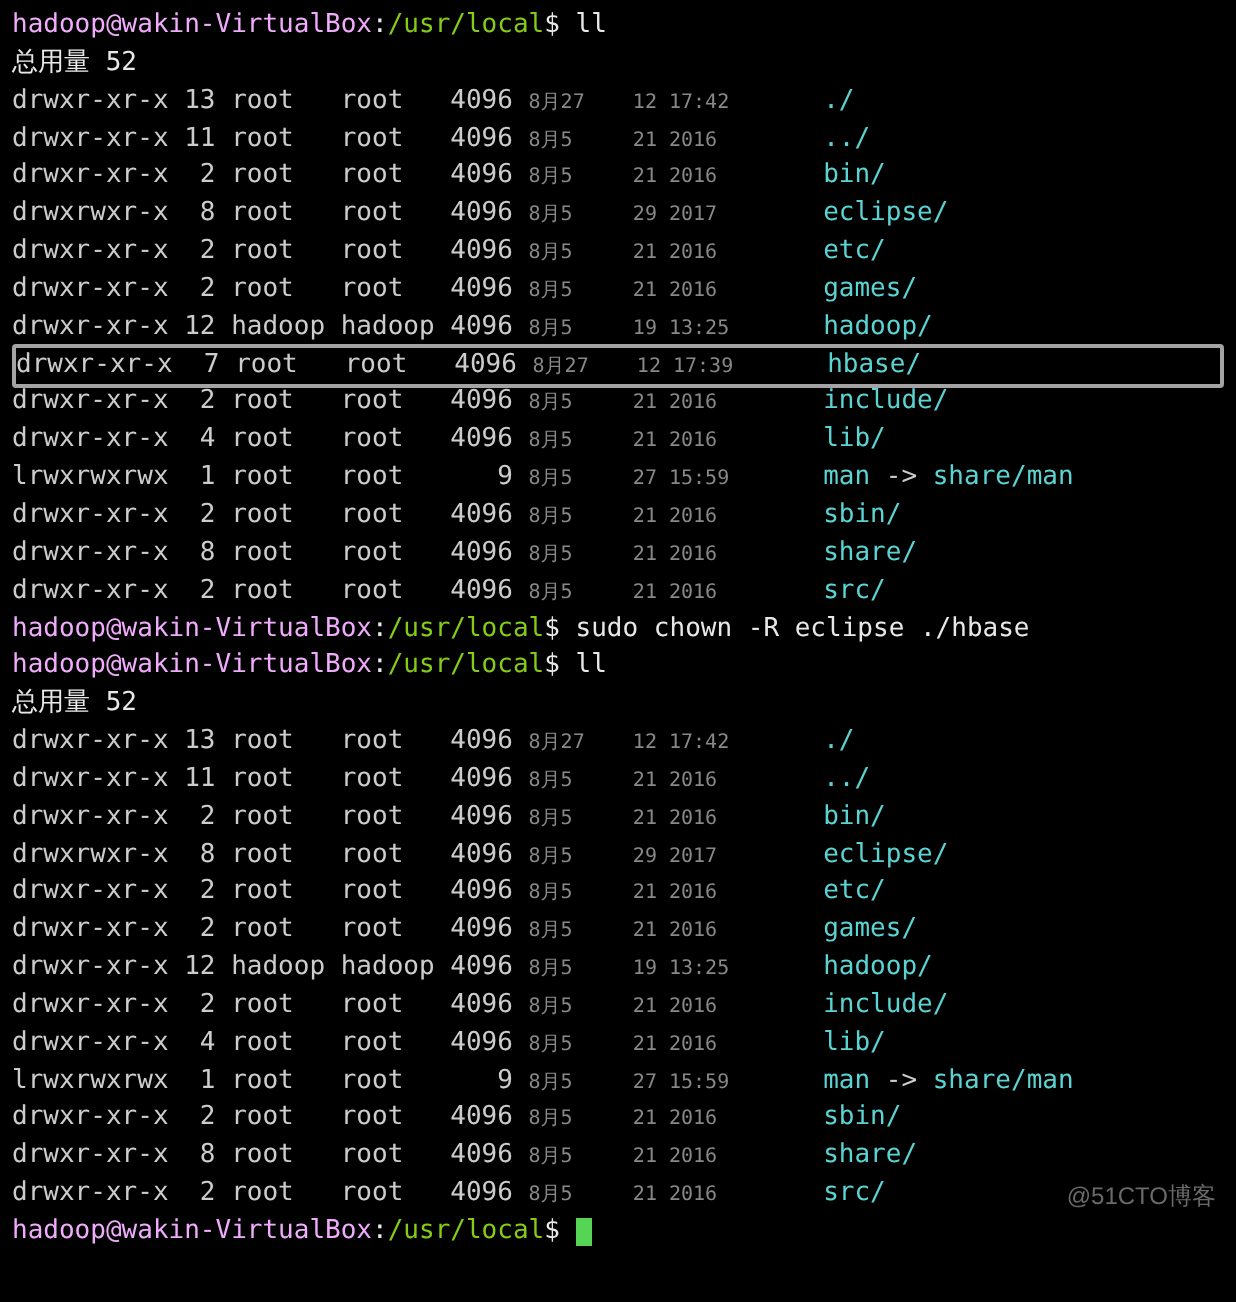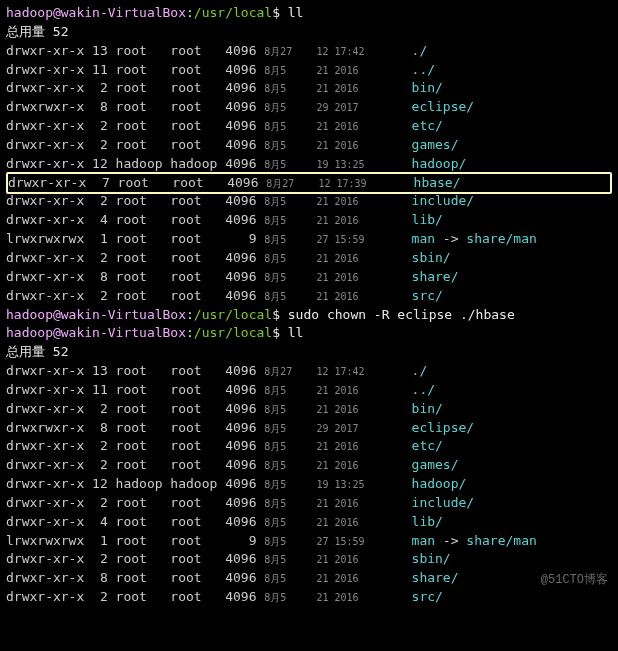--- a/index.html
+++ b/index.html
@@ -3,23 +3,23 @@
 <meta charset="utf-8">
 <style>
   html,body{margin:0;padding:0;background:#000;color:#ccc;font-family:'DejaVu Sans Mono','Courier New',monospace;font-size:13px;line-height:1.45;width:618px;height:651px;overflow:hidden}
   .term{padding:4px 6px;position:relative}
   .row{white-space:pre}
   .green{color:#f0abfc}
   .cyan{color:#5cd3d3}
   .white{color:#e8e8e8}
   .path{color:#84cc16}
   .dim{color:#888;font-size:10px}
-  .highlight{border:2px solid #fef9c3;border-radius:2px;margin:-2px 0;padding:0}
+  .highlight{border:2px solid #a3a3a3;border-radius:2px;margin:-2px 0;padding:0}
   .cursor{display:inline-block;width:8px;height:14px;background:#55d455;vertical-align:text-bottom}
-  .watermark{position:absolute;right:10px;bottom:22px;color:#6a6a6a;font-size:12px;font-family:Liberation Mono, monospace}
+  .watermark{position:absolute;right:10px;bottom:22px;color:#6a6a6a;font-size:12px;font-family:Liberation Sans, sans-serif}
 </style>
 </head>
 <body>
 <div class="term">
 
 <div id="out">
       <div class="row"><span class="green">hadoop@wakin-VirtualBox</span><span class="white">:</span><span class="path">/usr/local</span><span class="white">$</span> <span class="white">ll</span></div>
       <div class="row"><span class="white">总用量 52</span></div>
       <div class="row"><span>drwxr-xr-x 13 root   root   4096 </span><span class="dim">8月27    12 17:42</span><span>      </span><span class="cyan">./</span></div>
       <div class="row"><span>drwxr-xr-x 11 root   root   4096 </span><span class="dim">8月5     21 2016 </span><span>      </span><span class="cyan">../</span></div>
@@ -44,15 +44,16 @@
       <div class="row"><span>drwxrwxr-x  8 root   root   4096 </span><span class="dim">8月5     29 2017 </span><span>      </span><span class="cyan">eclipse/</span></div>
       <div class="row"><span>drwxr-xr-x  2 root   root   4096 </span><span class="dim">8月5     21 2016 </span><span>      </span><span class="cyan">etc/</span></div>
       <div class="row"><span>drwxr-xr-x  2 root   root   4096 </span><span class="dim">8月5     21 2016 </span><span>      </span><span class="cyan">games/</span></div>
       <div class="row"><span>drwxr-xr-x 12 hadoop hadoop 4096 </span><span class="dim">8月5     19 13:25</span><span>      </span><span class="cyan">hadoop/</span></div>
       <div class="row"><span>drwxr-xr-x  2 root   root   4096 </span><span class="dim">8月5     21 2016 </span><span>      </span><span class="cyan">include/</span></div>
       <div class="row"><span>drwxr-xr-x  4 root   root   4096 </span><span class="dim">8月5     21 2016 </span><span>      </span><span class="cyan">lib/</span></div>
       <div class="row"><span>lrwxrwxrwx  1 root   root      9 </span><span class="dim">8月5     27 15:59</span><span>      </span><span class="cyan">man</span><span> -&gt; </span><span class="cyan">share/man</span></div>
       <div class="row"><span>drwxr-xr-x  2 root   root   4096 </span><span class="dim">8月5     21 2016 </span><span>      </span><span class="cyan">sbin/</span></div>
       <div class="row"><span>drwxr-xr-x  8 root   root   4096 </span><span class="dim">8月5     21 2016 </span><span>      </span><span class="cyan">share/</span></div>
       <div class="row"><span>drwxr-xr-x  2 root   root   4096 </span><span class="dim">8月5     21 2016 </span><span>      </span><span class="cyan">src/</span></div>
+      <div class="row"><span class="green">hadoop@wakin-VirtualBox</span><span class="white">:</span><span class="path">/usr/local</span><span class="white">$</span> <span class="cursor"></span></div>
     </div>
 <span class="watermark">@51CTO博客</span>
 </div>
 
 </body></html>

